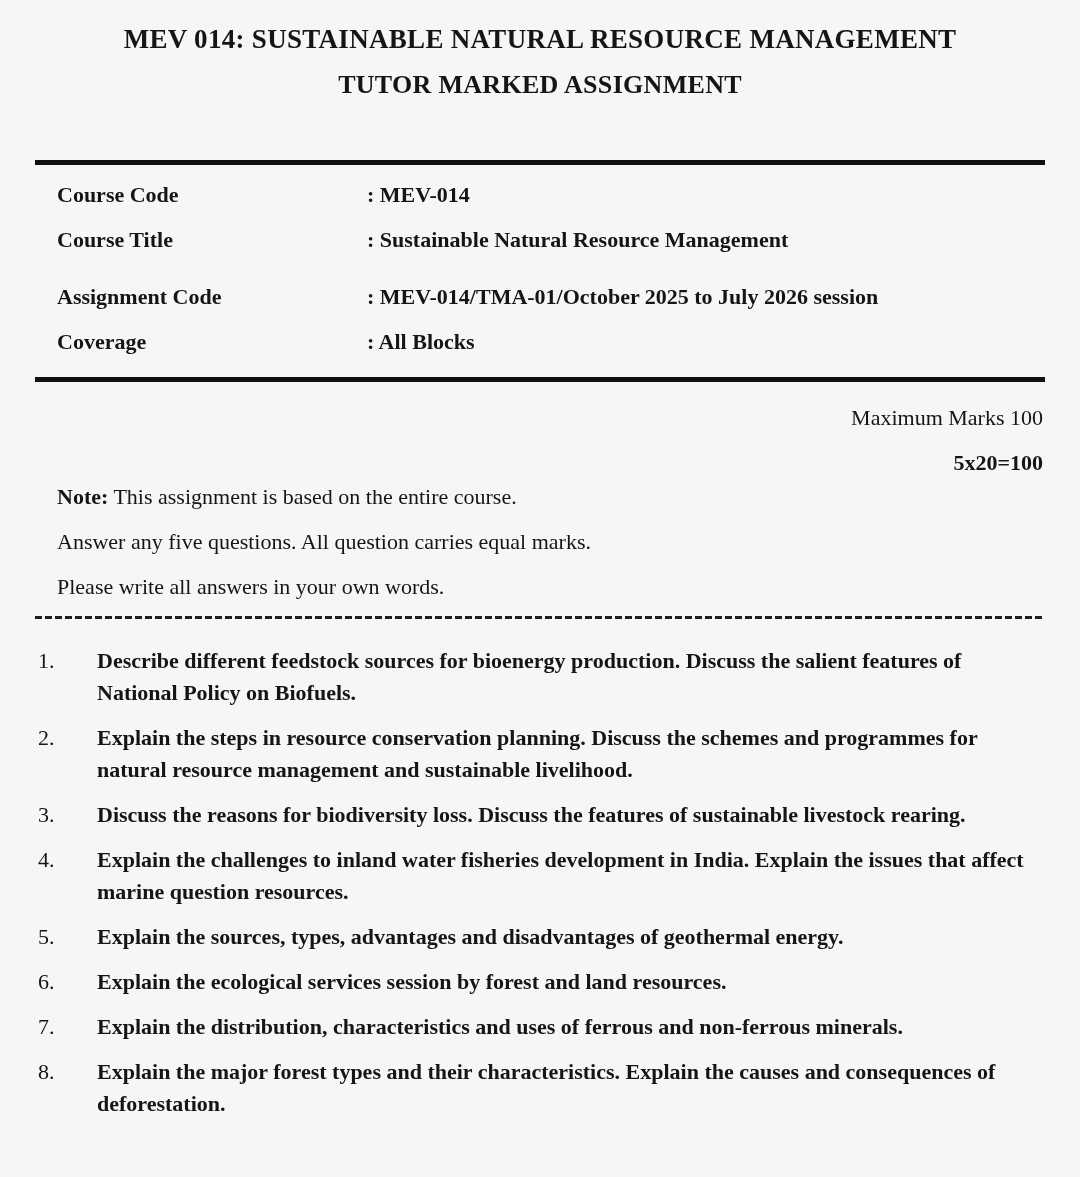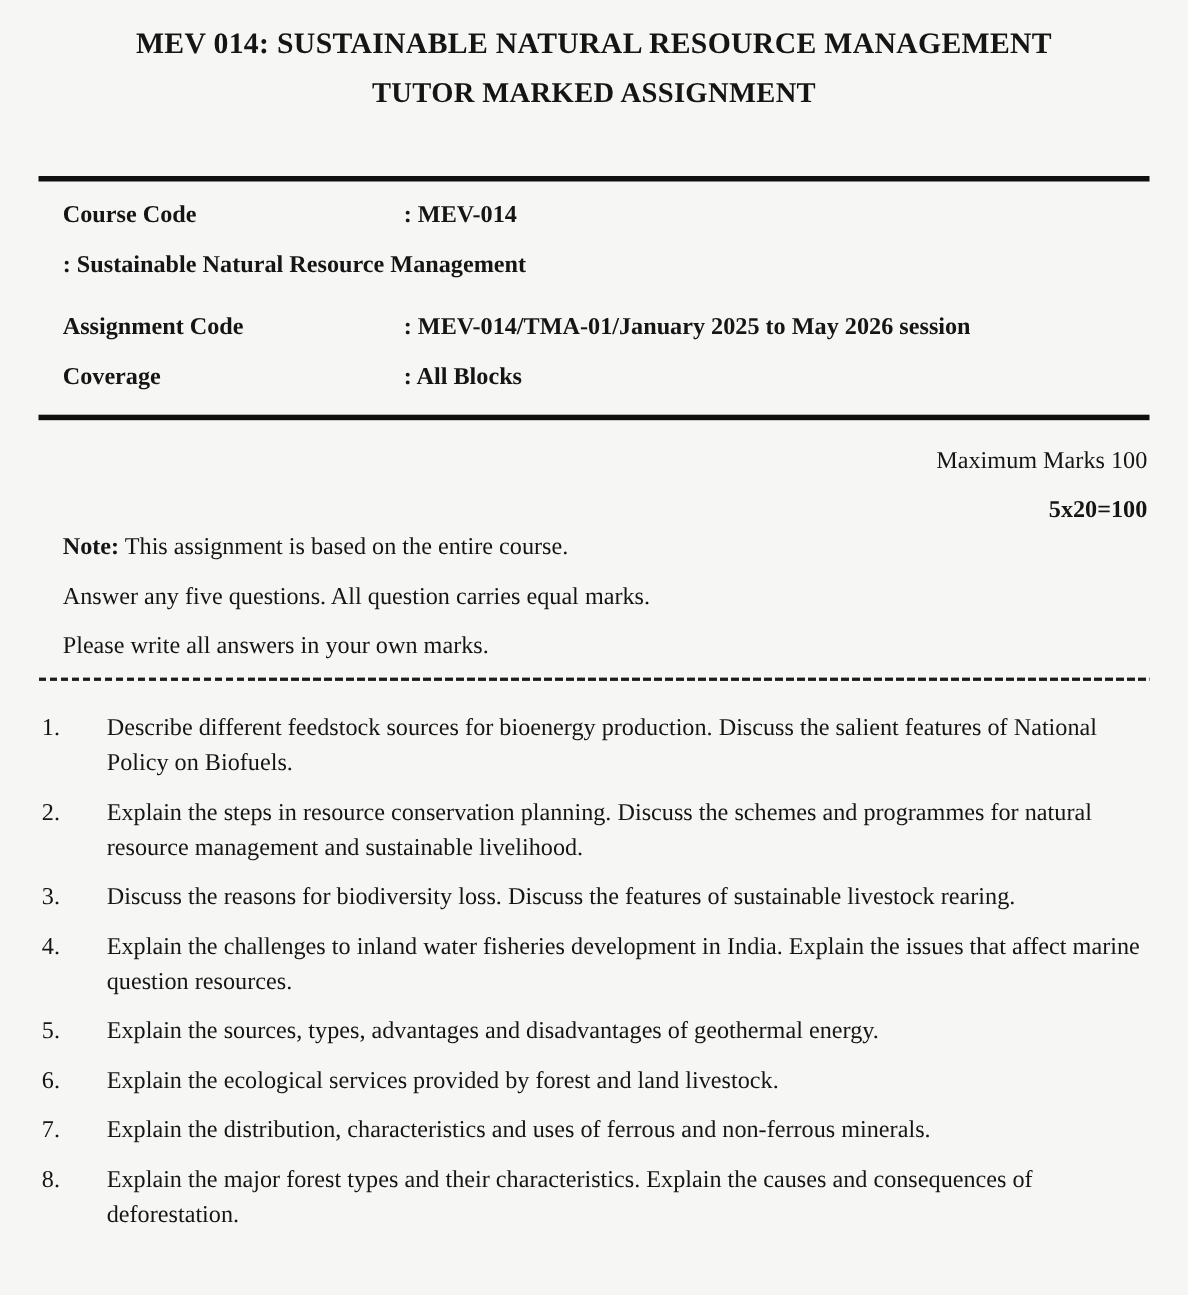--- a/index.html
+++ b/index.html
@@ -89,59 +89,60 @@
   
   .question-row {
     display: flex;
     margin-bottom: 13px;
   }
   .q-number {
     flex: 0 0 62px;
     width: 62px;
     padding-left: 3px;
   }
-  .q-text { flex: 1; }
+  .q-text { flex: 1; font-weight: bold; }
 </style>
 </head>
 <body>
 
 <div class="page">
 
   <header class="doc-header">
     <h1>MEV 014: SUSTAINABLE NATURAL RESOURCE MANAGEMENT</h1>
     <h2>TUTOR MARKED ASSIGNMENT</h2>
   </header>
 
   <section class="info-table">
     <div class="info-row">
       <span class="info-label">Course Code</span>
       <span class="info-value">: MEV-014</span>
     </div>
     <div class="info-row">
+      <span class="info-label">Course Title</span>
       <span class="info-value">: Sustainable Natural Resource Management</span>
     </div>
     <div class="info-row gap-above">
       <span class="info-label">Assignment Code</span>
-      <span class="info-value">: MEV-014/TMA-01/January 2025 to May 2026 session</span>
+      <span class="info-value">: MEV-014/TMA-01/October 2025 to July 2026 session</span>
     </div>
     <div class="info-row">
       <span class="info-label">Coverage</span>
       <span class="info-value">: All Blocks</span>
     </div>
   </section>
 
   <section class="marks-block">
     <div class="marks-max">Maximum Marks 100</div>
     <div class="marks-breakdown">5x20=100</div>
   </section>
 
   <section class="note-block">
     <p><span class="note-label">Note:</span><span> This assignment is based on the entire course.</span></p>
     <p>Answer any five questions. All question carries equal marks.</p>
-    <p>Please write all answers in your own marks.</p>
+    <p>Please write all answers in your own words.</p>
   </section>
 
   <div class="dashed-rule"></div>
 
   <section class="questions">
     <div class="question-row">
       <span class="q-number">1.</span>
       <span class="q-text">Describe different feedstock sources for bioenergy production. Discuss the salient features of National Policy on Biofuels.</span>
     </div>
     <div class="question-row">
@@ -155,21 +156,21 @@
     <div class="question-row">
       <span class="q-number">4.</span>
       <span class="q-text">Explain the challenges to inland water fisheries development in India. Explain the issues that affect marine question resources.</span>
     </div>
     <div class="question-row">
       <span class="q-number">5.</span>
       <span class="q-text">Explain the sources, types, advantages and disadvantages of geothermal energy.</span>
     </div>
     <div class="question-row">
       <span class="q-number">6.</span>
-      <span class="q-text">Explain the ecological services provided by forest and land livestock.</span>
+      <span class="q-text">Explain the ecological services session by forest and land resources.</span>
     </div>
     <div class="question-row">
       <span class="q-number">7.</span>
       <span class="q-text">Explain the distribution, characteristics and uses of ferrous and non-ferrous minerals.</span>
     </div>
     <div class="question-row">
       <span class="q-number">8.</span>
       <span class="q-text">Explain the major forest types and their characteristics. Explain the causes and consequences of deforestation.</span>
     </div>
   </section>

